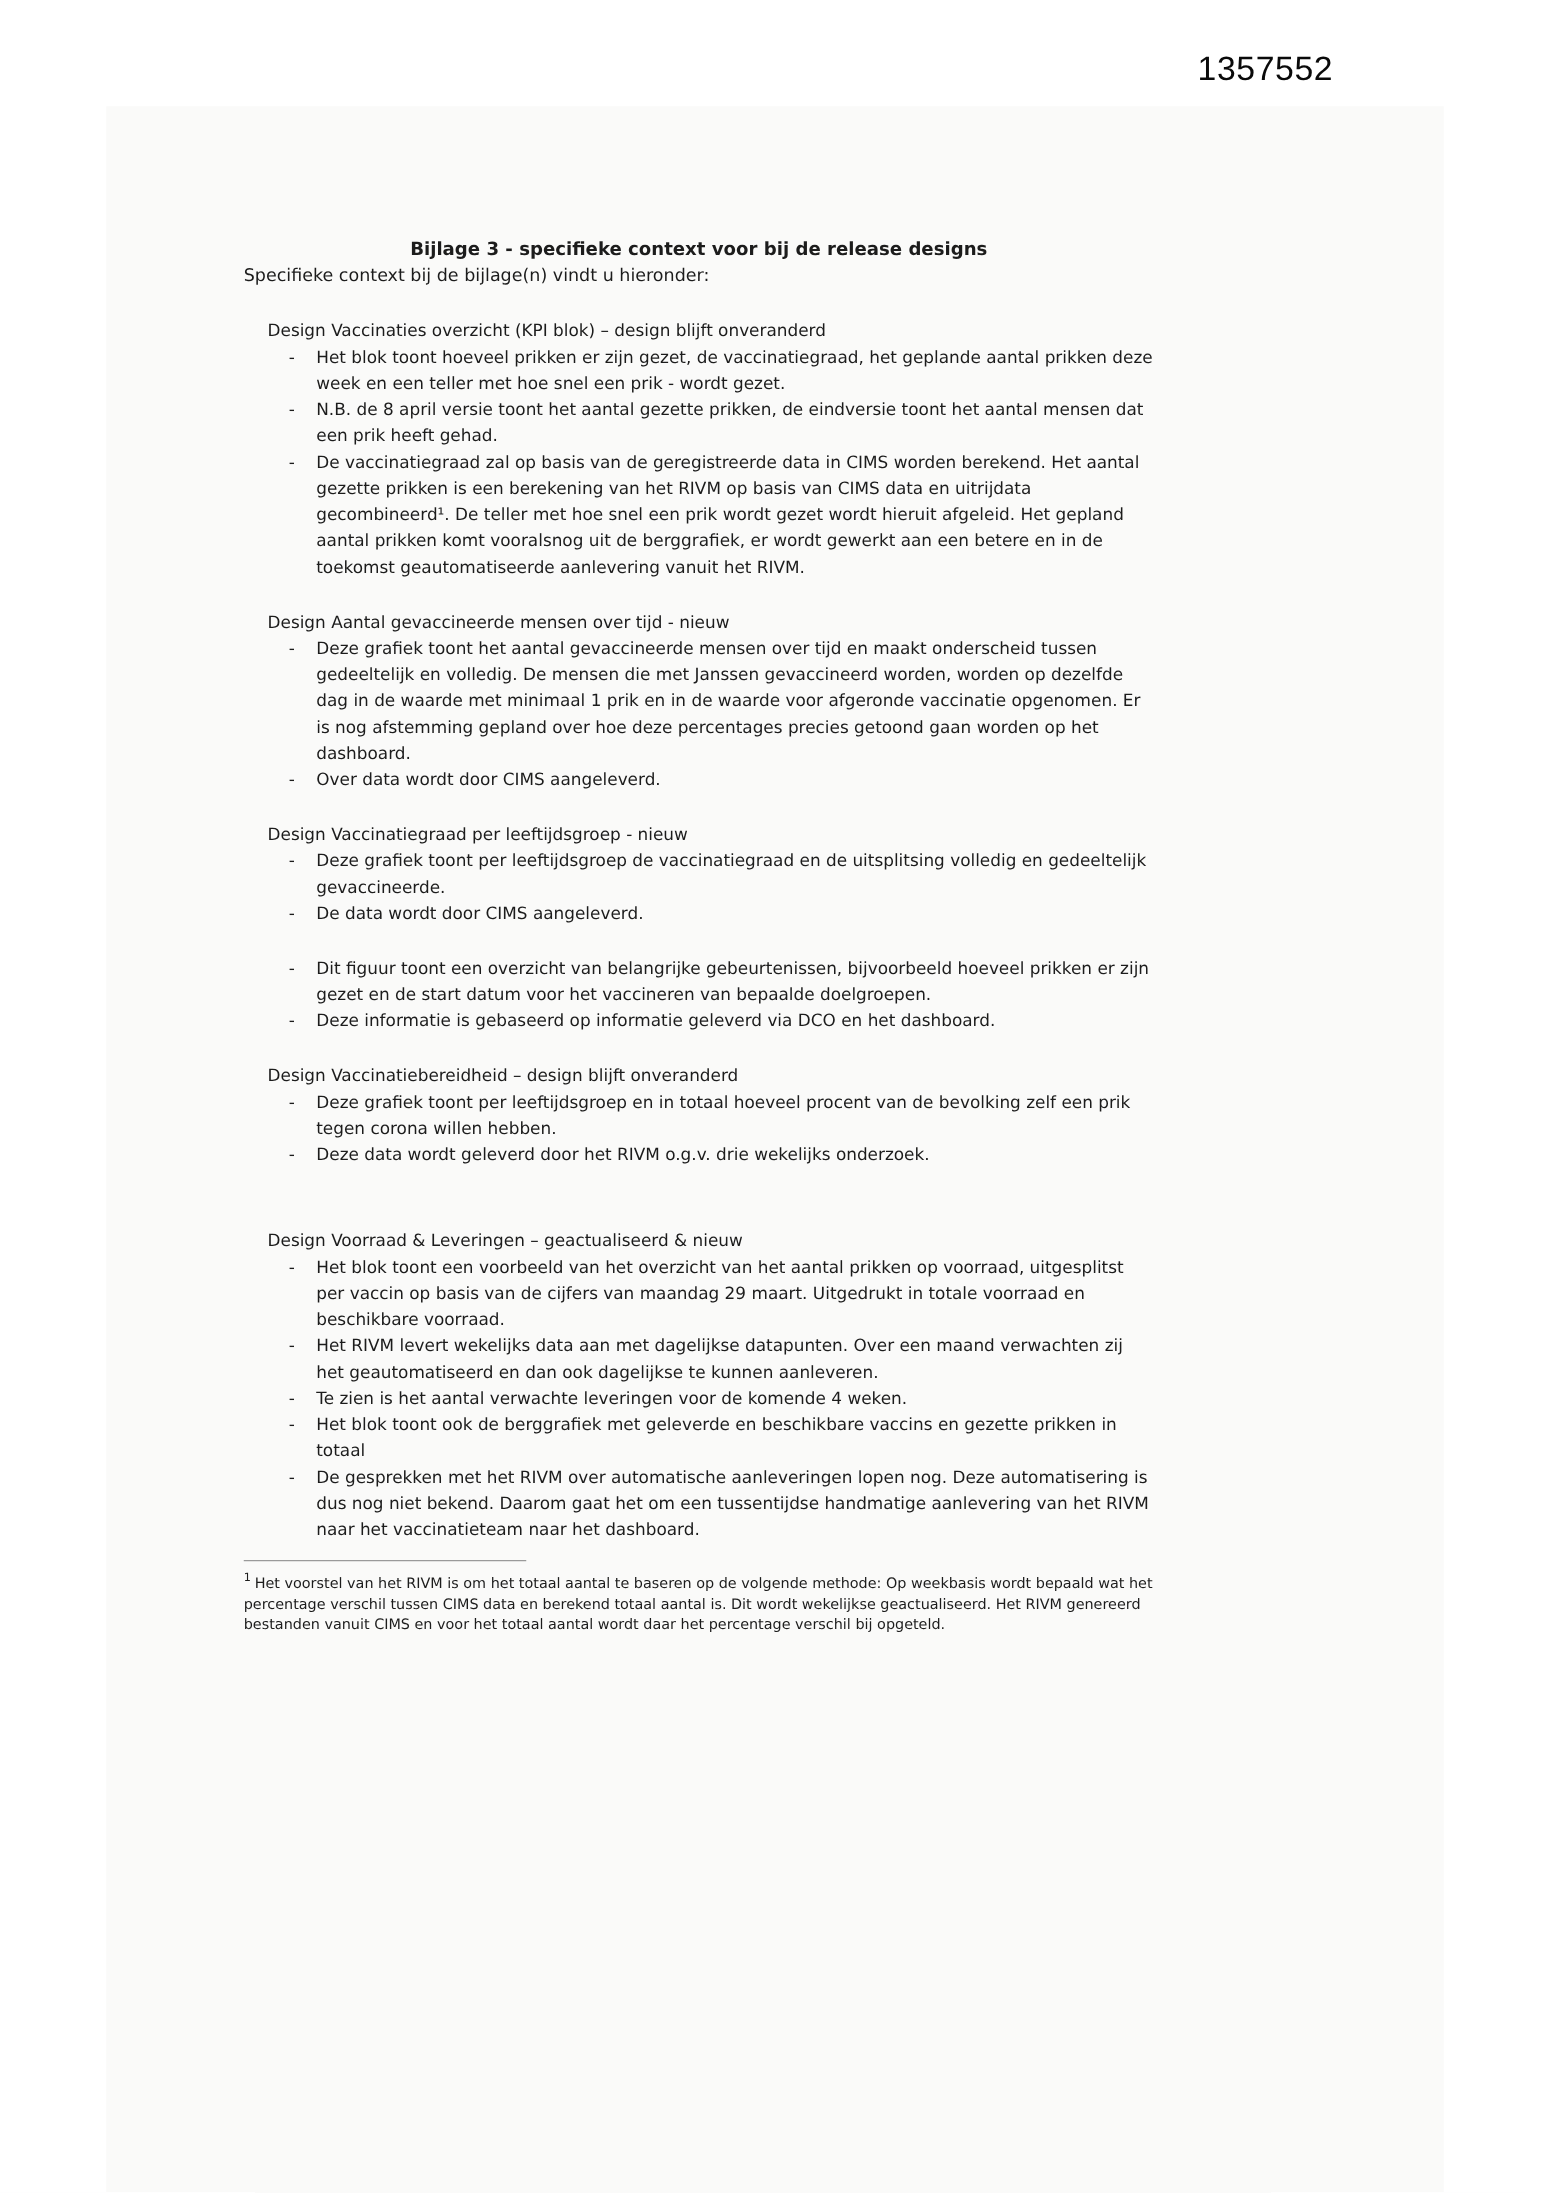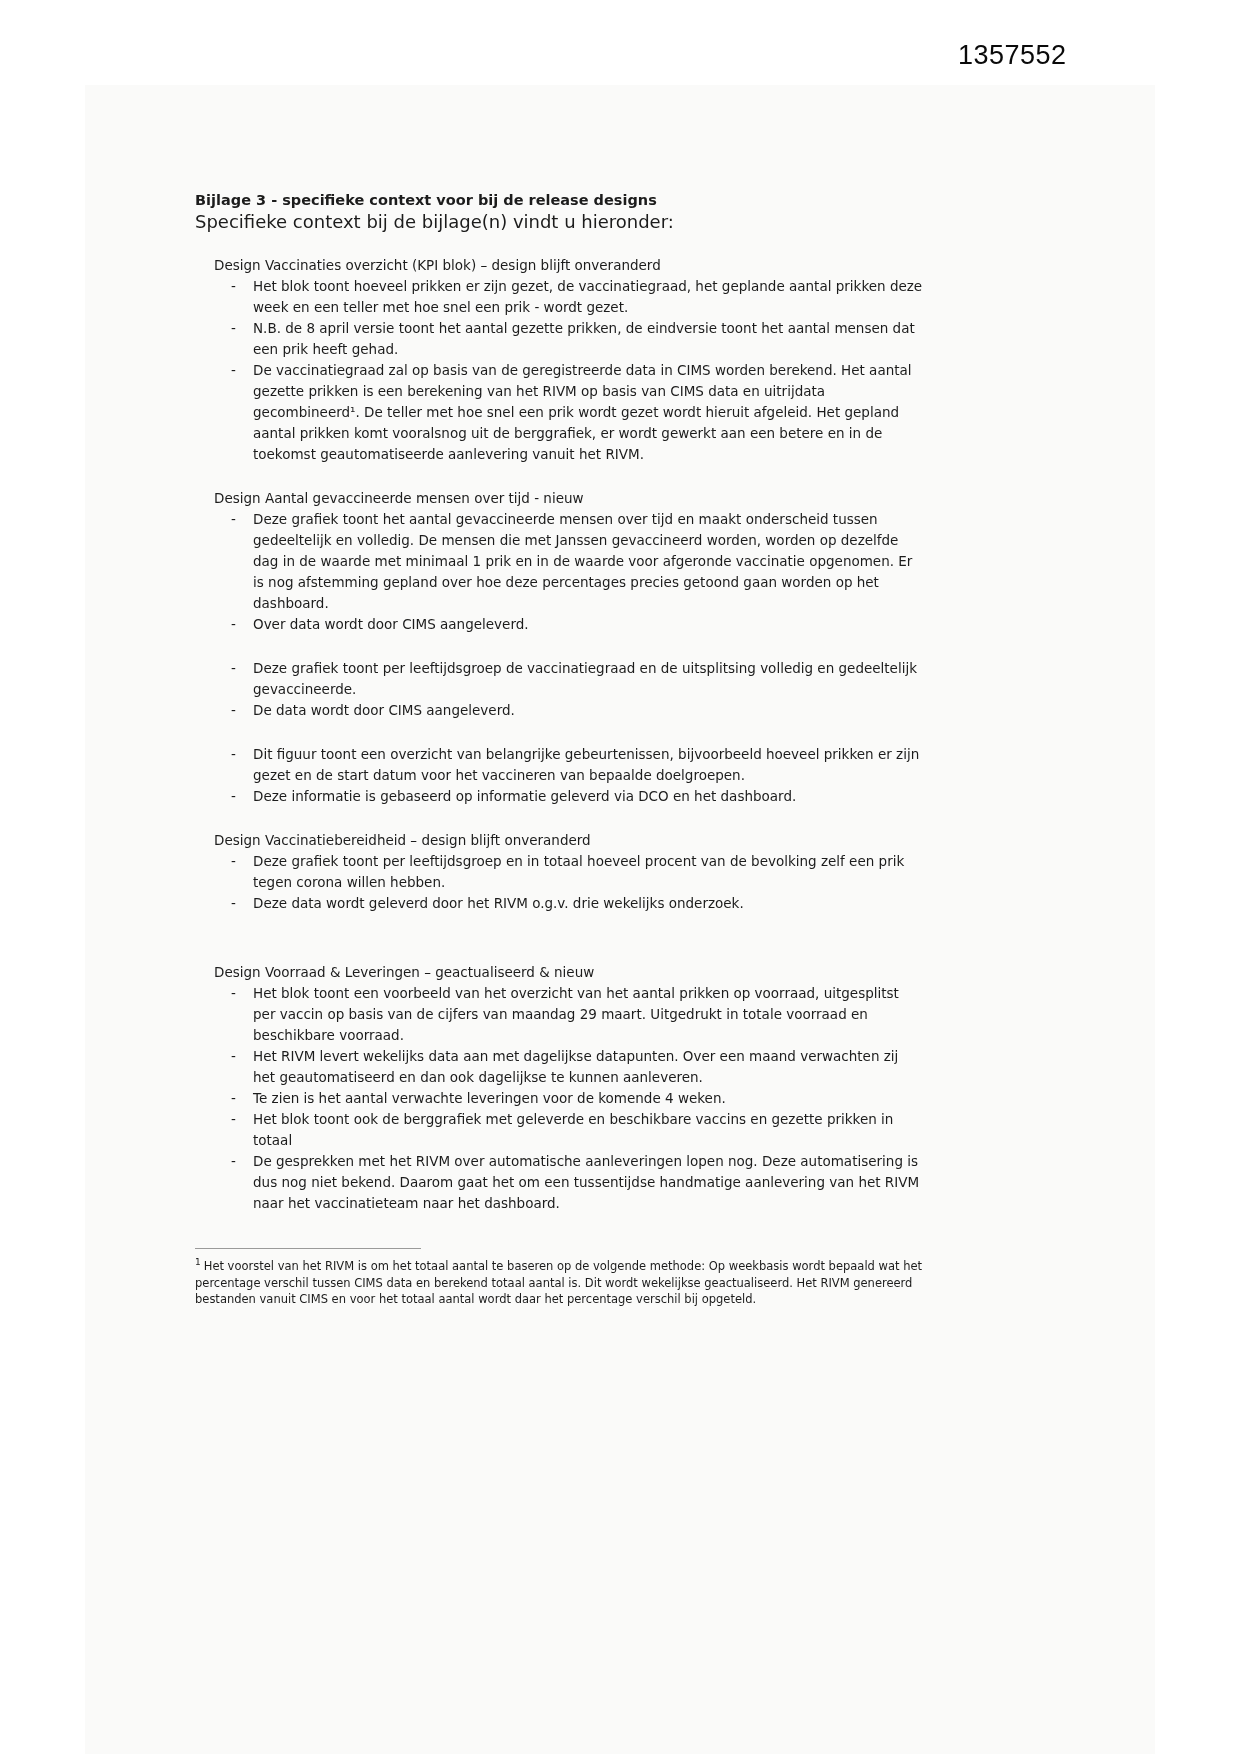--- a/index.html
+++ b/index.html
@@ -38,23 +38,24 @@
     left: 195px;
     top: 190px;
     width: 728px;
     font-size: 13.5px;
     line-height: 21px;
   }
   .doc-title {
     font-weight: bold;
     font-size: 14.5px;
     line-height: 21px;
+    text-align: center;
   }
   .doc-subtitle {
-    font-size: 18px;
+    font-size: 14px;
     line-height: 21px;
   }
   .section {
     margin-top: 23px;
   }
   .section.extra-gap {
     margin-top: 48px;
   }
   .section-heading {
     margin-bottom: 0;
@@ -127,20 +128,21 @@
           <div class="bullet">
             <span class="dash">-</span>
             <span class="bullet-text">Deze grafiek toont het aantal gevaccineerde mensen over tijd en maakt onderscheid tussen gedeeltelijk en volledig. De mensen die met Janssen gevaccineerd worden, worden op dezelfde dag in de waarde met minimaal 1 prik en in de waarde voor afgeronde vaccinatie opgenomen. Er is nog afstemming gepland over hoe deze percentages precies getoond gaan worden op het dashboard.</span>
           </div>
           <div class="bullet">
             <span class="dash">-</span>
             <span class="bullet-text">Over data wordt door CIMS aangeleverd.</span>
           </div>
         </div>
         <div class="section">
+          <div class="section-heading">Design Vaccinatiegraad per leeftijdsgroep - nieuw</div>
           <div class="bullet">
             <span class="dash">-</span>
             <span class="bullet-text">Deze grafiek toont per leeftijdsgroep de vaccinatiegraad en de uitsplitsing volledig en gedeeltelijk gevaccineerde.</span>
           </div>
           <div class="bullet">
             <span class="dash">-</span>
             <span class="bullet-text">De data wordt door CIMS aangeleverd.</span>
           </div>
         </div>
         <div class="section">

